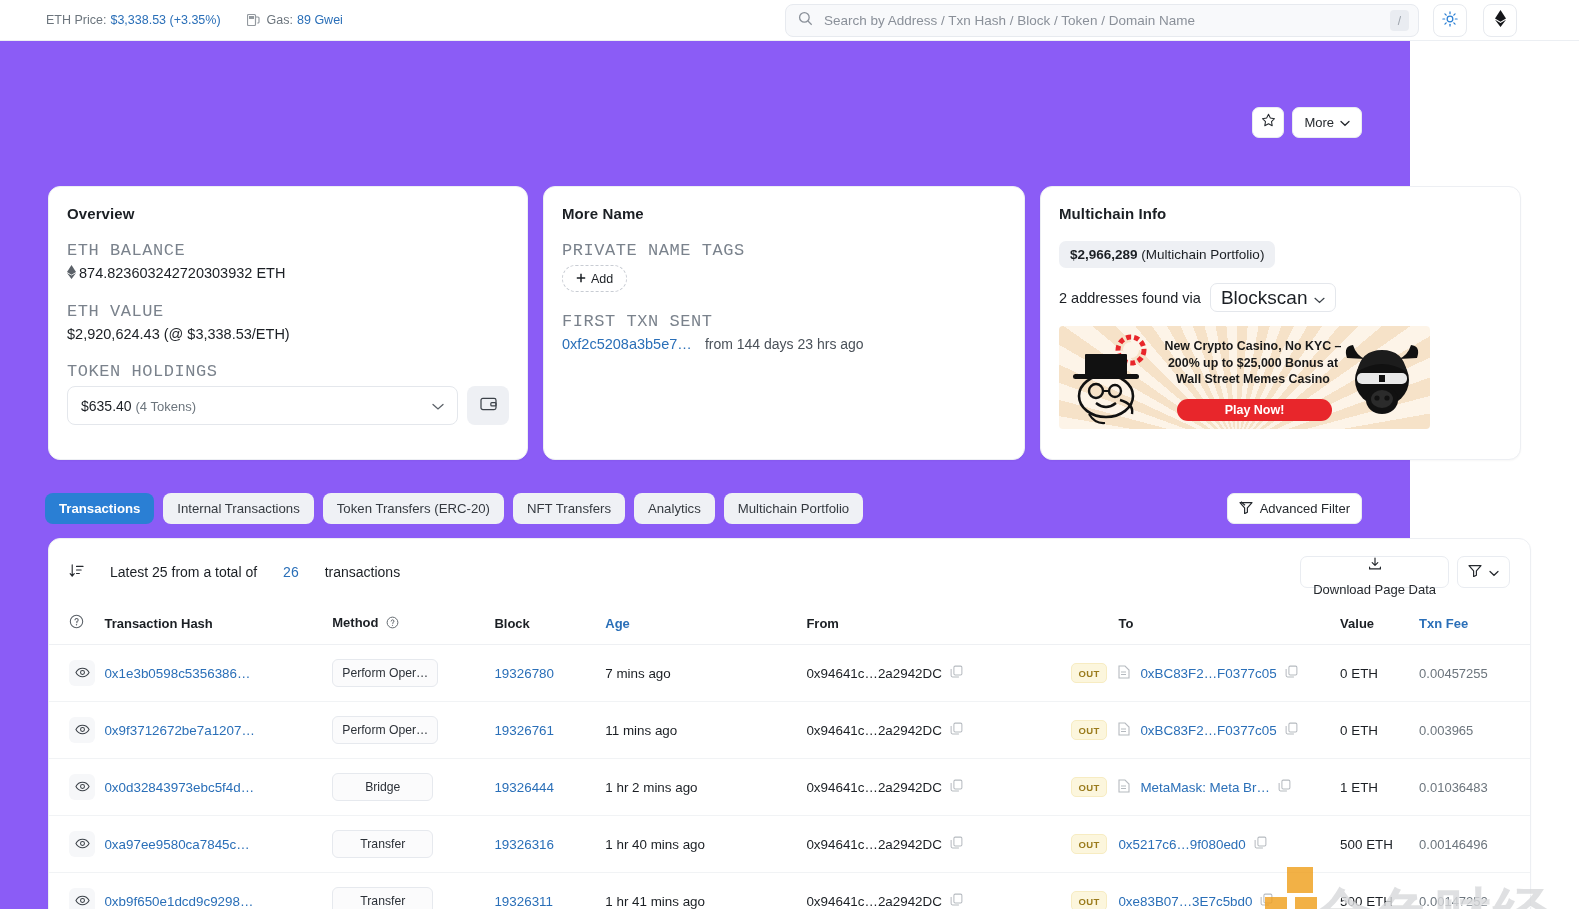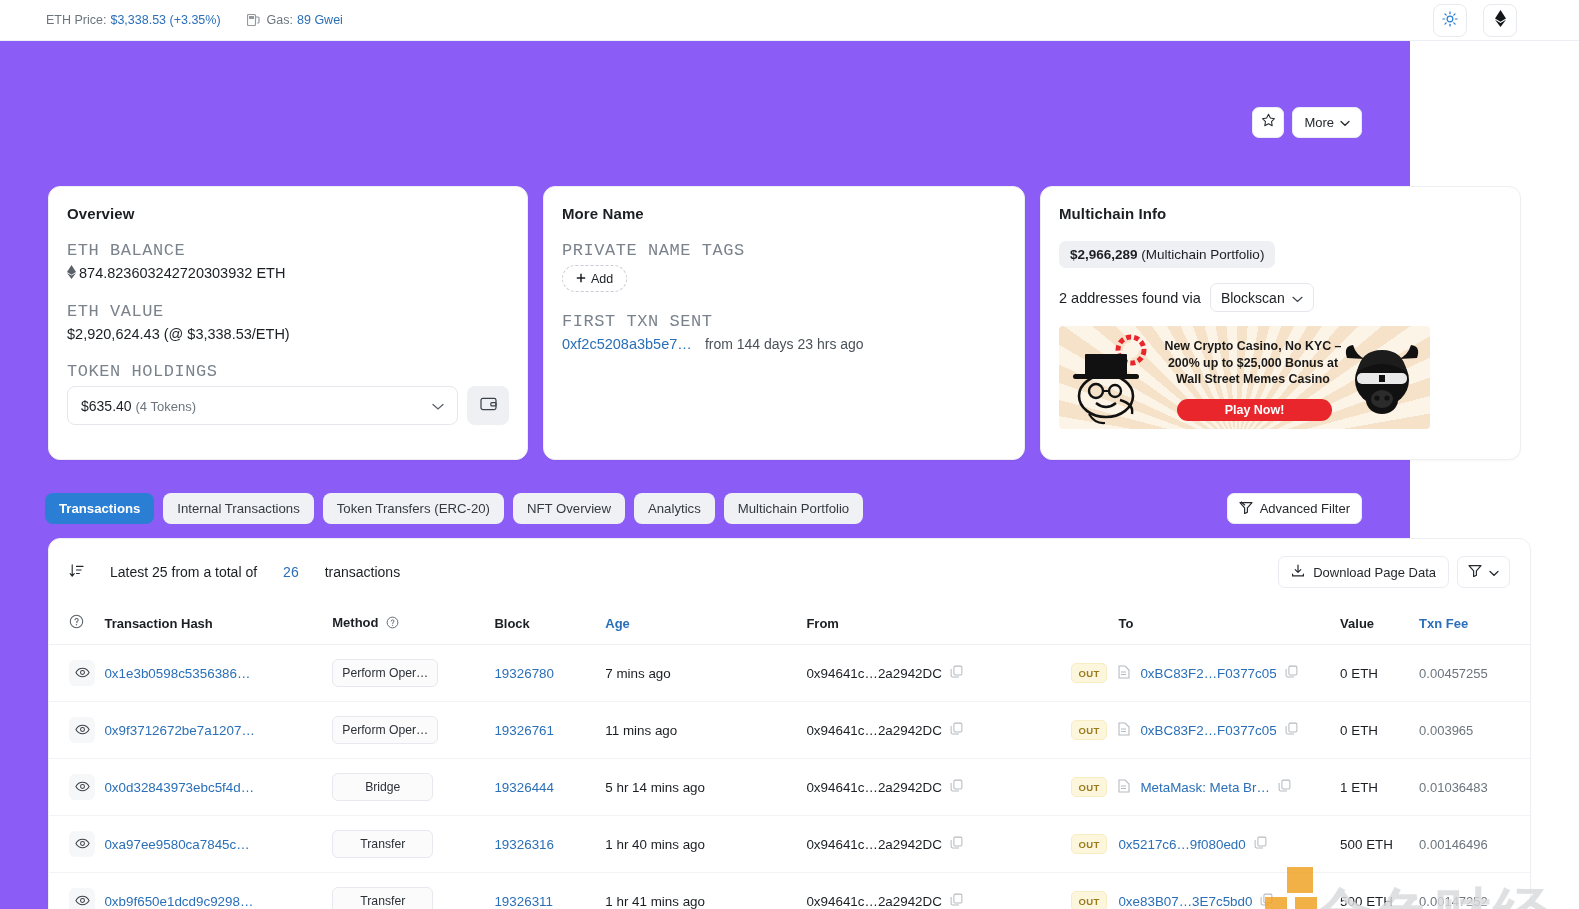--- a/index.html
+++ b/index.html
@@ -108,21 +108,21 @@
 
   .mc-pill {
     display:inline-block; background:#eef0f4; border-radius:7px;
     padding: 6px 11px; font-size:13.5px; color:#1b1f24;
   }
   .mc-pill b { font-weight:bold; }
   .mc-row { display:flex; align-items:center; gap:9px; margin-top:15px; font-size:14.5px; color:#1b1f24; }
   .mc-drop {
     display:inline-flex; align-items:center; gap:7px;
     border:1px solid #e4e7ec; border-radius:7px; background:#fff;
-    height:29px; padding:0 10px; font-size:14px; color:#1b1f24;
+    height:29px; padding:0 10px; font-size:19px; color:#1b1f24;
   }
 
   
   .ad {
     position:relative; margin-top:14px; width:371px; height:103px;
     border-radius:4px; overflow:hidden;
     background:
       repeating-conic-gradient(from 0deg at 48% 118%,
         #f6e2c8 0deg 5deg, #fdf4e8 5deg 10deg);
   }
@@ -158,21 +158,21 @@
     background:#fff; border:1px solid #edeff3; border-radius:12px;
     box-shadow: 0 1px 2px rgba(20,25,40,.035);
     overflow:hidden;
   }
   .panel-top { height:66px; display:flex; align-items:center; justify-content:space-between; padding:0 20px; }
   .latest { display:flex; align-items:center; gap:26px; font-size:14px; color:#1b1f24; }
   .latest .cnt { color:#2a6fb8; }
   .panel-actions { display:flex; gap:8px; align-items:center; }
   .btn-dl {
     height:32px; padding:0 12px; border:1px solid #e9ecf1; border-radius:7px; background:#fff;
-    display:flex; align-items:center; gap:8px; font-size:13px; color:#25292e;
+    display:flex; align-items:center; gap:8px; font-size:13px; color:#25292e;flex-direction:column;
   }
   .btn-filt {
     height:32px; padding:0 10px; border:1px solid #e9ecf1; border-radius:7px; background:#fff;
     display:flex; align-items:center; gap:7px;
   }
 
   table { width:100%; border-collapse: collapse; table-layout: fixed; }
   thead th {
     font-size:13px; font-weight:bold; color:#1b1f24; text-align:left;
     padding: 9px 0 12px 0; border-bottom:1px solid #eef0f3;
@@ -236,20 +236,30 @@
           <rect x="0.5" y="1.5" width="8" height="11" rx="1" fill="none" stroke="#707880" stroke-width="1.2"></rect>
           <rect x="2" y="3" width="5" height="3" fill="#707880"></rect>
           <path d="M9 4h2a1 1 0 0 1 1 1v4a1 1 0 0 1-1.6.8" fill="none" stroke="#707880" stroke-width="1.2"></path>
         </svg>
     </span>
     <span class="tb-label">Gas:</span>
     <span style="width:4px"></span>
     <span class="tb-val">89 Gwei</span>
   </div>
 
+  <div class="searchwrap">
+    <span>
+      <svg width="15" height="15" viewBox="0 0 16 16">
+          <circle cx="6.8" cy="6.8" r="5.1" fill="none" stroke="#8a9099" stroke-width="1.4"></circle>
+          <line x1="10.6" y1="10.6" x2="14.6" y2="14.6" stroke="#8a9099" stroke-width="1.4"></line>
+        </svg>
+    </span>
+    <input type="text" placeholder="Search by Address / Txn Hash / Block / Token / Domain Name" style="">
+    <span class="slashkey">/</span>
+  </div>
 
   <div class="iconbtn sun">
     <span>
       <svg width="16" height="16" viewBox="0 0 18 18">
           <circle cx="9" cy="9" r="3.2" fill="none" stroke="#2a7fd4" stroke-width="1.4"></circle>
           <g stroke="#2a7fd4" stroke-width="1.4" stroke-linecap="round">
             <line x1="9" y1="1" x2="9" y2="3"></line>
             <line x1="9" y1="15" x2="9" y2="17"></line>
             <line x1="1" y1="9" x2="3" y2="9"></line>
             <line x1="15" y1="9" x2="17" y2="9"></line>
@@ -426,21 +436,21 @@
           </svg>
         </span>
       </div>
     </div>
   </div>
 
   <div class="tabs">
     <div class="tab active">Transactions</div>
     <div class="tab">Internal Transactions</div>
     <div class="tab">Token Transfers (ERC-20)</div>
-    <div class="tab">NFT Overview</div>
+    <div class="tab">NFT Transfers</div>
     <div class="tab">Analytics</div>
     <div class="tab">Multichain Portfolio</div>
   </div>
 
   <div class="advfilter">
     <span>
       <svg width="14" height="13" viewBox="0 0 14 13">
           <path d="M1 1.6h12l-4.6 5.3v4.3l-2.8 1.4V6.9z" fill="none" stroke="#25292e" stroke-width="1.2" stroke-linejoin="round"></path>
           <line x1="2" y1="0.8" x2="6" y2="4.2" stroke="#25292e" stroke-width="1.2"></line>
         </svg>
@@ -615,21 +625,21 @@
                 <svg width="15" height="11" viewBox="0 0 16 11">
                     <path d="M1 5.5S3.4 1 8 1s7 4.5 7 4.5-2.4 4.5-7 4.5-7-4.5-7-4.5z" fill="none" stroke="#3c4249" stroke-width="1.1"></path>
                     <circle cx="8" cy="5.5" r="2.1" fill="none" stroke="#3c4249" stroke-width="1.1"></circle>
                   </svg>
               </span>
             </div>
           </td>
           <td class="c-hash"><a class="link">0x0d32843973ebc5f4d…</a></td>
           <td class="c-meth"><span class="methbtn">Bridge</span></td>
           <td class="c-block"><a class="link">19326444</a></td>
-          <td class="c-age"><span>5 hr 14 mins ago</span></td>
+          <td class="c-age"><span>1 hr 2 mins ago</span></td>
           <td class="c-from">
             <span class="addr">
               <span>0x94641c…2a2942DC</span>
               <span class="copy"><svg width="13" height="13" viewBox="0 0 14 14">
                     <rect x="4.2" y="1.2" width="8.6" height="9.6" rx="1.4" fill="none" stroke="#7a828c" stroke-width="1.1"></rect>
                     <path d="M9.6 12.8H2.6a1.4 1.4 0 0 1-1.4-1.4V4.2" fill="none" stroke="#7a828c" stroke-width="1.1"></path>
                   </svg></span>
             </span>
           </td>
           <td class="c-out"><span class="badge-out">OUT</span></td>

